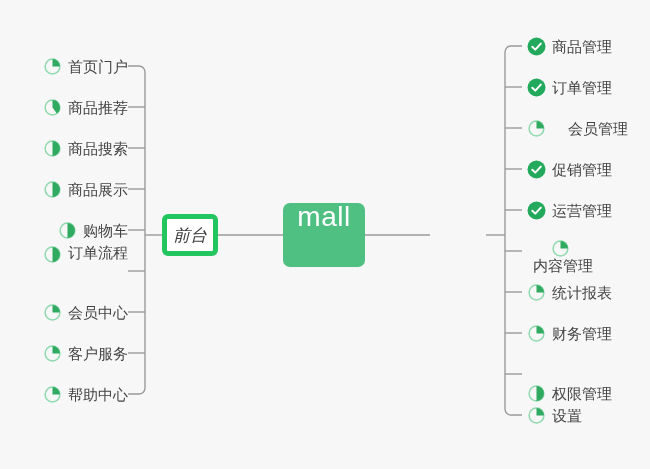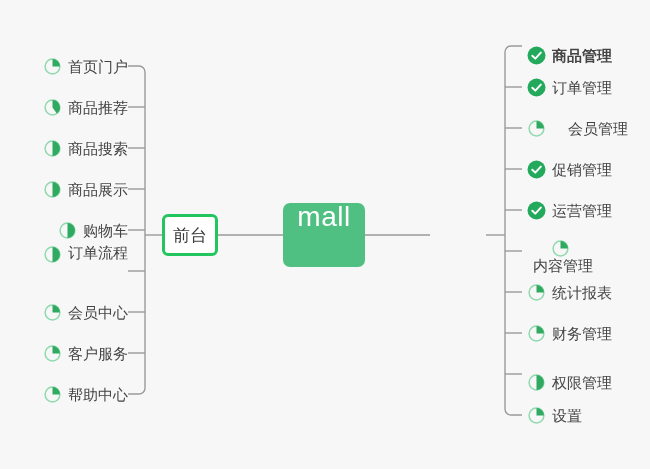--- a/index.html
+++ b/index.html
@@ -53,28 +53,29 @@
     letter-spacing: 0.5px;
     line-height: 1;
   }
 
   
   .branch-box {
     position: absolute;
     width: 56px;
     height: 42px;
     background: #ffffff;
-    border: 3px solid #22c55e;
+    border: 5px solid #22c55e;
     border-radius: 6px;
     display: flex;
     align-items: center;
     justify-content: center;
     font-size: 17px;
     color: #3c3c3c;
     box-sizing: border-box;
+    font-style: italic;
   }
   .branch-left  { left: 162px; top: 214px; }
   .branch-right { left: 430px; top: 214px; }
 
   
   .leaf {
     position: absolute;
     height: 24px;
     display: flex;
     align-items: center;
@@ -220,21 +221,21 @@
       </div>
       <div class="leaf leaf-left" style="top: 382px;">
         <span class="icon">
           <svg width="19" height="19" viewBox="0 0 19 19">
       <circle cx="9.5" cy="9.5" r="7.4" fill="none" stroke="#8fd9ae" stroke-width="1.5"></circle>
       <path d="M 9.5 9.5 L 9.5 2.0999999999999996 A 7.4 7.4 0 0 1 16.9 9.5 Z" fill="#2faa60"></path>
     </svg>
         </span>
         <span class="leaf-label">帮助中心</span>
       </div>
-      <div class="leaf leaf-right" style="top: 43px; font-weight: bold;">
+      <div class="leaf leaf-right" style="top: 34px;">
         <span class="icon">
           <svg width="19" height="19" viewBox="0 0 19 19">
       <circle cx="9.5" cy="9.5" r="9" fill="#22a95b"></circle>
       <path d="M5.3 9.7 L8.3 12.6 L13.8 6.6" fill="none" stroke="#ffffff" stroke-width="2" stroke-linecap="round" stroke-linejoin="round"></path>
     </svg>
         </span>
         <span class="leaf-label">商品管理</span>
       </div>
       <div class="leaf leaf-right" style="top: 75px;">
         <span class="icon">
@@ -292,21 +293,21 @@
       </div>
       <div class="leaf leaf-right" style="top: 321px;">
         <span class="icon">
           <svg width="19" height="19" viewBox="0 0 19 19">
       <circle cx="9.5" cy="9.5" r="7.4" fill="none" stroke="#8fd9ae" stroke-width="1.5"></circle>
       <path d="M 9.5 9.5 L 9.5 2.0999999999999996 A 7.4 7.4 0 0 1 16.9 9.5 Z" fill="#2faa60"></path>
     </svg>
         </span>
         <span class="leaf-label">财务管理</span>
       </div>
-      <div class="leaf leaf-right" style="top: 370px;">
+      <div class="leaf leaf-right" style="top: 381px;">
         <span class="icon">
           <svg width="19" height="19" viewBox="0 0 19 19">
       <circle cx="9.5" cy="9.5" r="7.4" fill="none" stroke="#8fd9ae" stroke-width="1.5"></circle>
       <path d="M 9.5 9.5 L 9.5 2.0999999999999996 A 7.4 7.4 0 0 1 9.5 16.9 Z" fill="#2faa60"></path>
     </svg>
         </span>
         <span class="leaf-label">权限管理</span>
       </div>
       <div class="leaf leaf-right" style="top: 403px;">
         <span class="icon">

